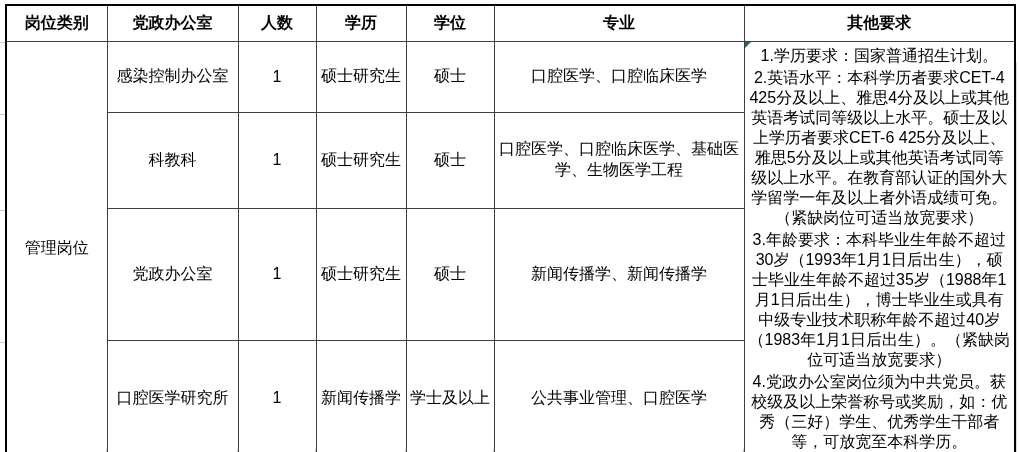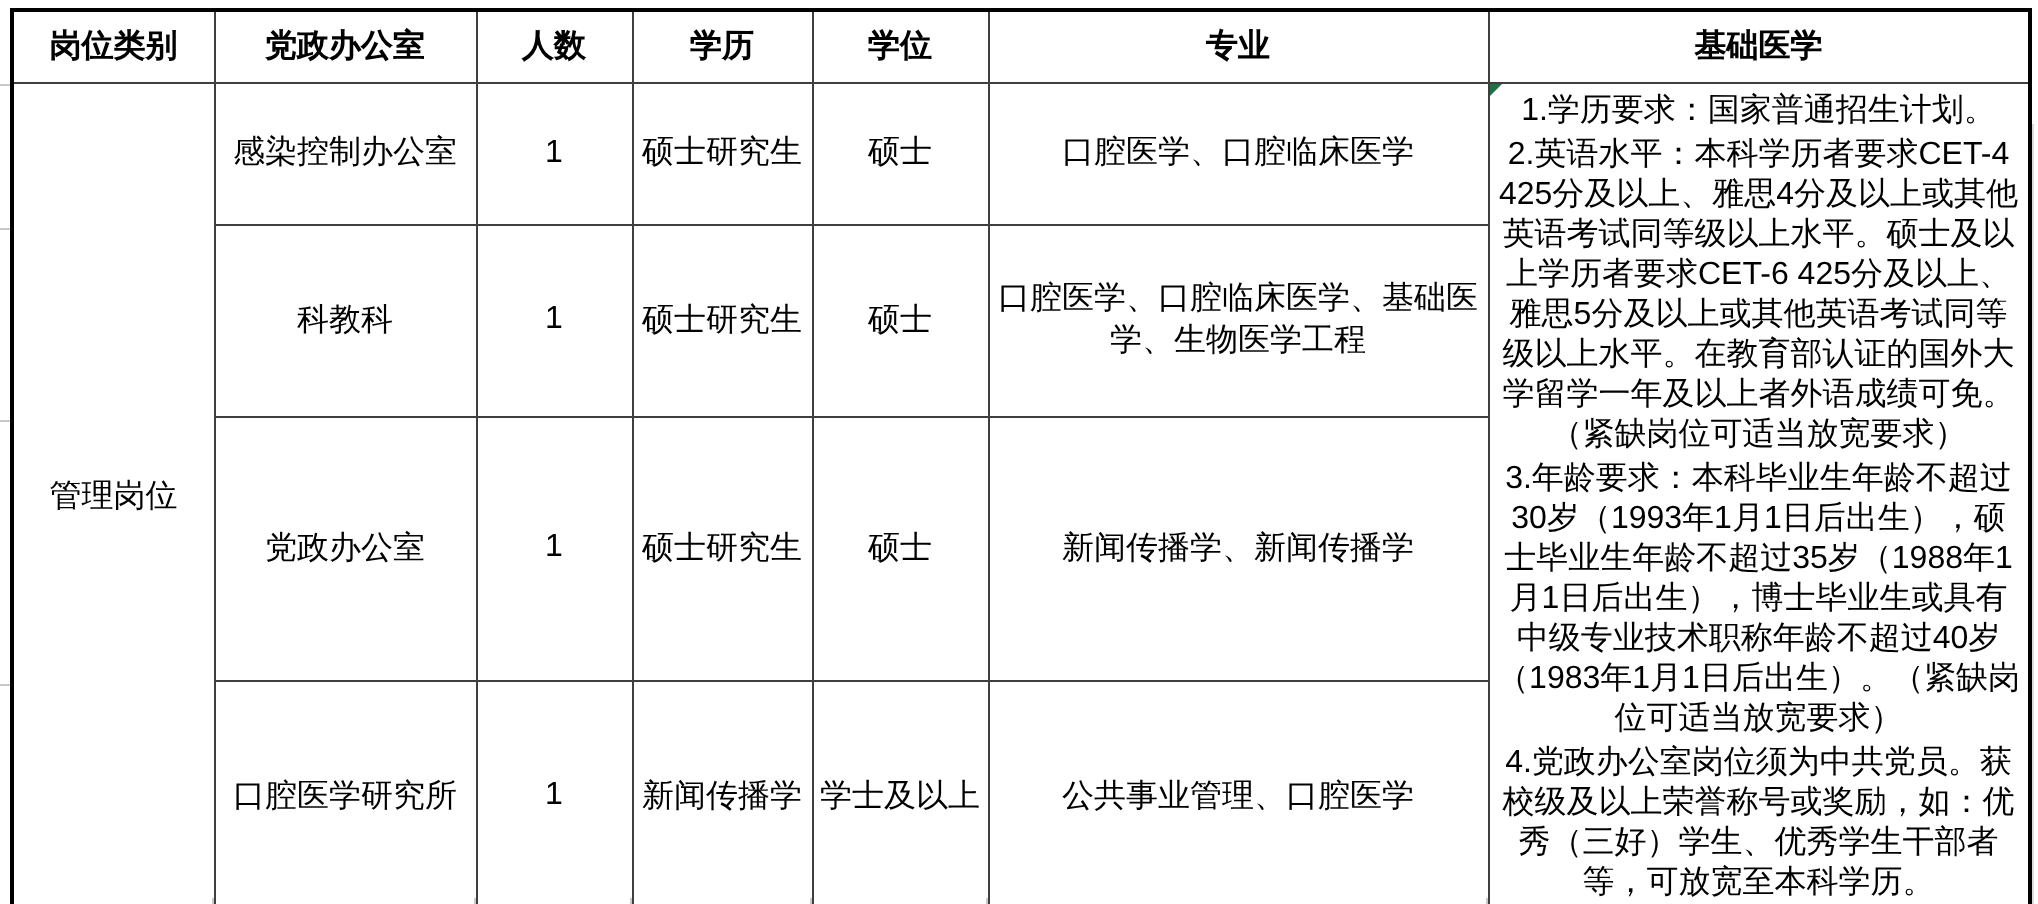--- a/index.html
+++ b/index.html
@@ -80,21 +80,21 @@
       <col style="width:271px">
     </colgroup>
     <tbody>
         <tr style="height:36px">
       <th>岗位类别</th>
       <th>党政办公室</th>
       <th>人数</th>
       <th>学历</th>
       <th>学位</th>
       <th>专业</th>
-      <th>基础医学</th>
+      <th>其他要求</th>
     </tr>
     <tr style="height:71px">
       <td rowspan="4">管理岗位</td>
       <td>感染控制办公室</td>
       <td>1</td>
       <td>硕士研究生</td>
       <td>硕士</td>
       <td>口腔医学、口腔临床医学</td>
       <td rowspan="4" class="req-cell">
         <span class="comment-flag"></span>

